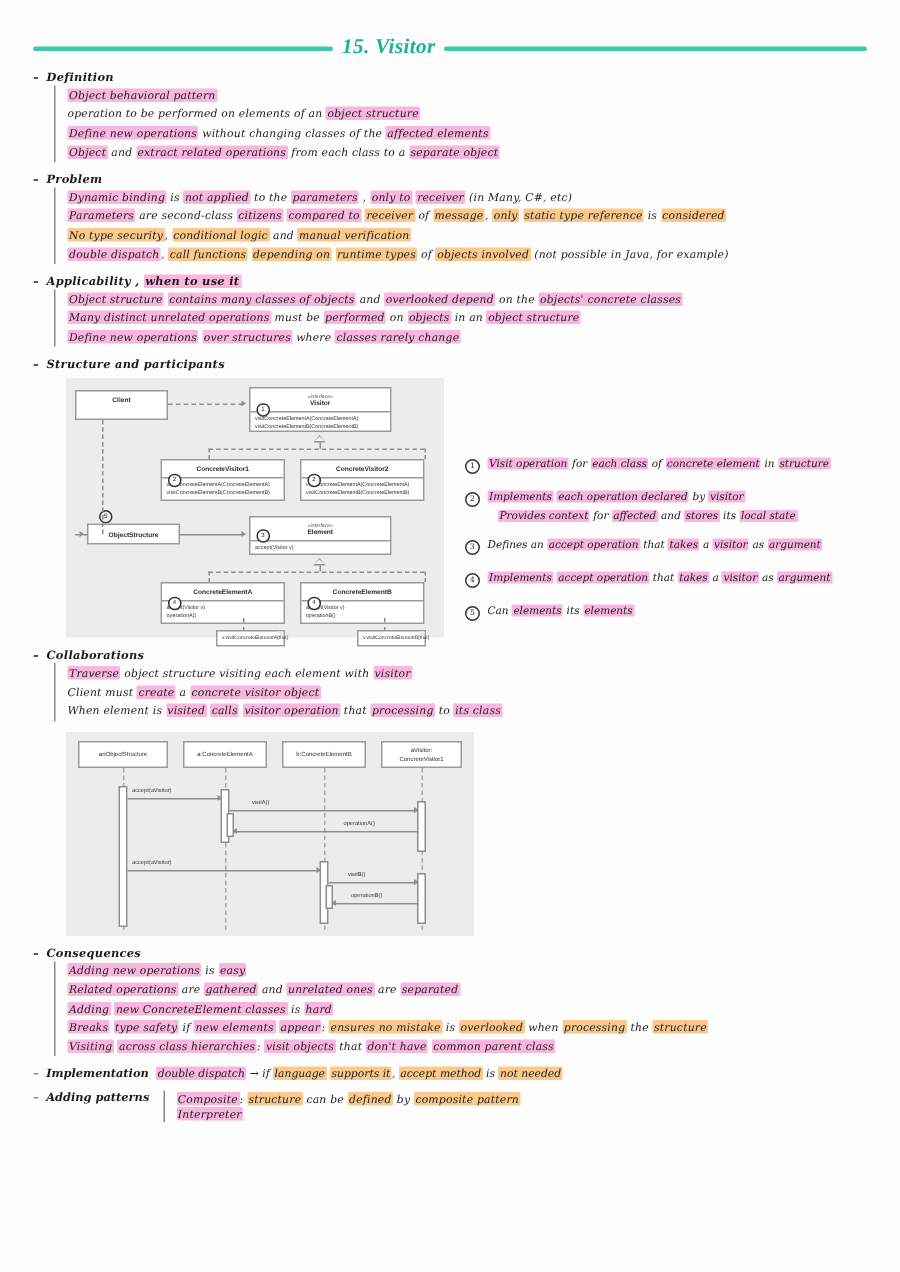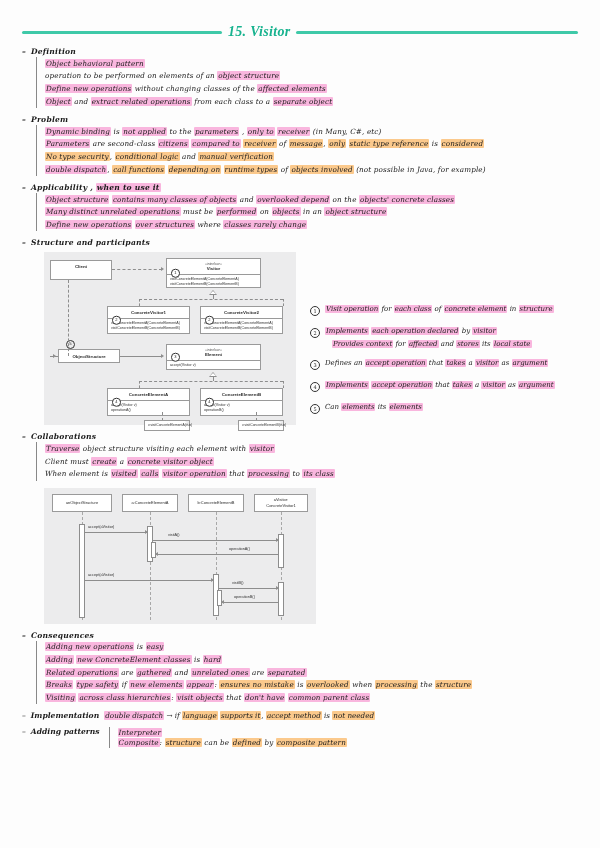--- a/index.html
+++ b/index.html
@@ -417,39 +417,39 @@
     <div class="mlab" style="left:190px;top:107px;">operationB()</div>
   </div>
 
   <div class="sect">
     <div class="sect-head">
       <span class="dash">–</span>
       <span>Consequences</span>
     </div>
     <div class="sect-body">
       <div class="line"><mark class="p">Adding new operations</mark><span> is </span><mark class="p">easy</mark></div>
+      <div class="line"><mark class="p">Related operations</mark><span> are </span><mark class="p">gathered</mark><span> and </span><mark class="p">unrelated ones</mark><span> are </span><mark class="p">separated</mark></div>
       <div class="line"><mark class="p">Adding</mark><span> </span><mark class="p">new ConcreteElement classes</mark><span> is </span><mark class="p">hard</mark></div>
-      <div class="line"><mark class="p">Related operations</mark><span> are </span><mark class="p">gathered</mark><span> and </span><mark class="p">unrelated ones</mark><span> are </span><mark class="p">separated</mark></div>
       <div class="line"><mark class="p">Breaks</mark><span> </span><mark class="p">type safety</mark><span> if </span><mark class="p">new elements</mark><span> </span><mark class="p">appear</mark><span>: </span><mark class="o">ensures no mistake</mark><span> is </span><mark class="o">overlooked</mark><span> when </span><mark class="o">processing</mark><span> the </span><mark class="o">structure</mark></div>
       <div class="line"><mark class="p">Visiting</mark><span> </span><mark class="p">across class hierarchies</mark><span>: </span><mark class="p">visit objects</mark><span> that </span><mark class="p">don't have</mark><span> </span><mark class="p">common parent class</mark></div>
     </div>
   </div>
 
   <div class="sect">
     <div class="inline-head">
       <span class="dash">–</span>
       <span class="hd">Implementation</span>
       <span style="font-size:7.2px;"><mark class="p">double dispatch</mark><span> → if </span><mark class="o">language</mark><span> </span><mark class="o">supports it</mark><span>, </span><mark class="o">accept method</mark><span> is </span><mark class="o">not needed</mark></span>
     </div>
   </div>
 
   <div class="sect">
     <div class="inline-head">
       <span class="dash">–</span>
       <span class="hd">Adding patterns</span>
       <span class="rel-box">
+        <div class="line"><mark class="p">Composite</mark><span>: </span><mark class="o">structure</mark><span> can be </span><mark class="o">defined</mark><span> by </span><mark class="o">composite pattern</mark></div>
         <div class="line"><mark class="p">Interpreter</mark></div>
-        <div class="line"><mark class="p">Composite</mark><span>: </span><mark class="o">structure</mark><span> can be </span><mark class="o">defined</mark><span> by </span><mark class="o">composite pattern</mark></div>
       </span>
     </div>
   </div>
 
 </div>
 
 </body></html>

